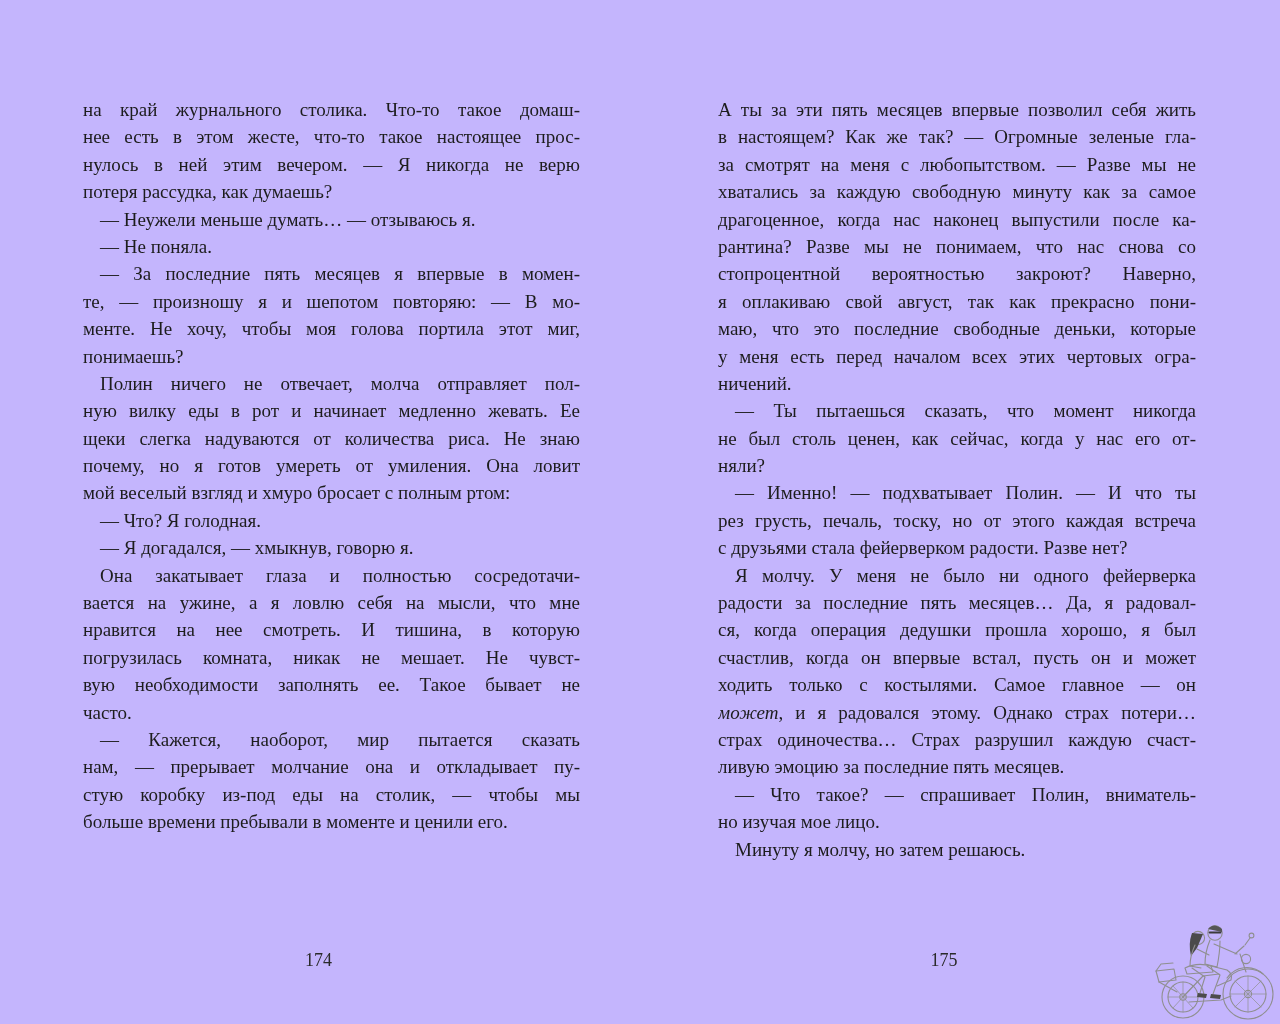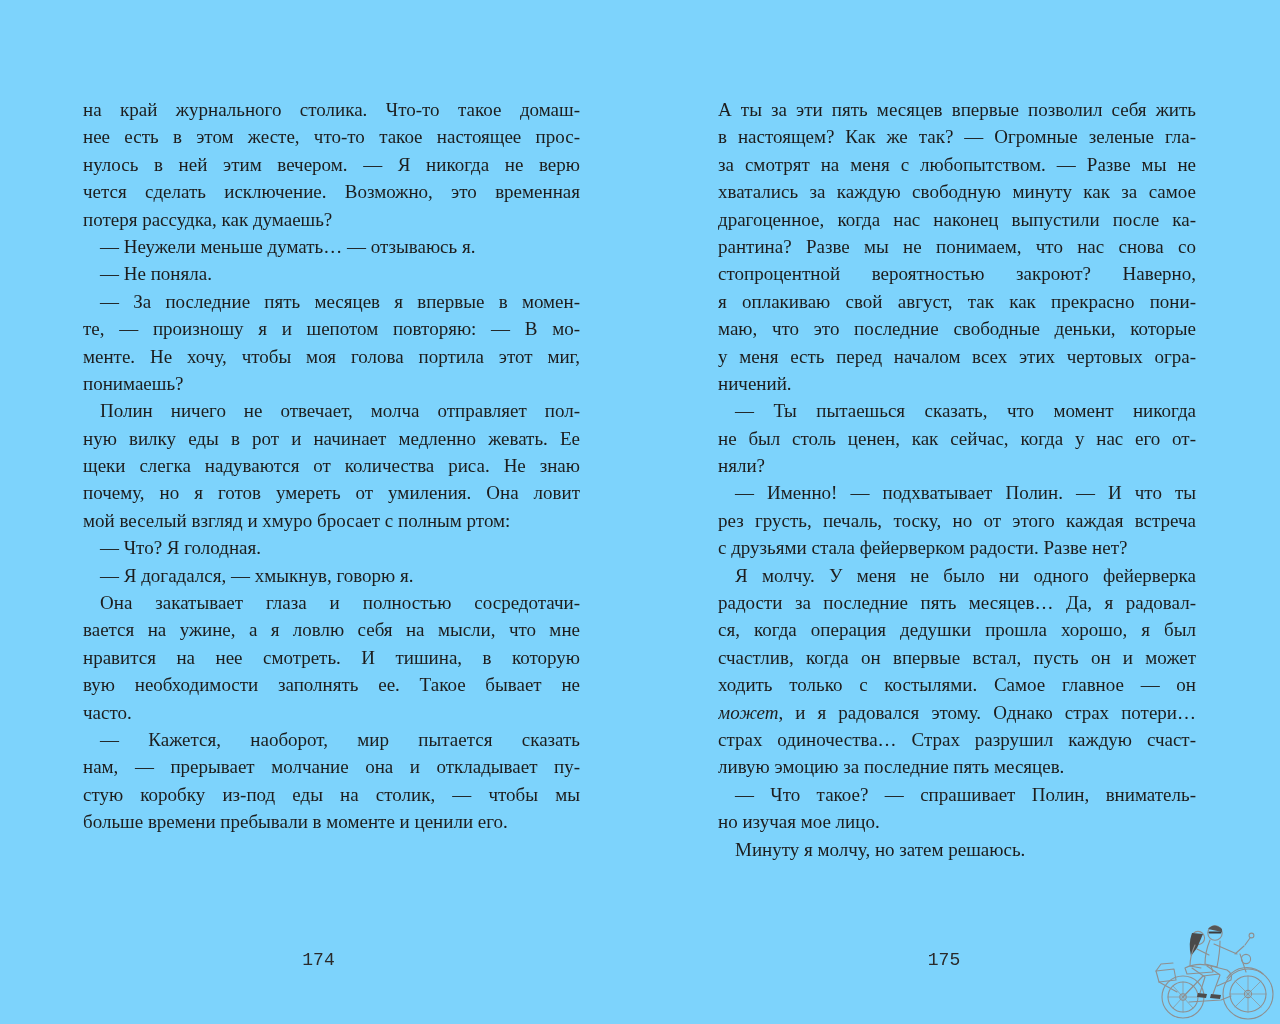--- a/index.html
+++ b/index.html
@@ -4,21 +4,21 @@
 <style>
   html, body {
     margin: 0;
     padding: 0;
     background: #ffffff;
   }
   #canvas {
     position: relative;
     width: 1280px;
     height: 1024px;
-    background: #7dd3fc;
+    background: #c4b5fd;
     overflow: hidden;
     font-family: "Liberation Serif", "DejaVu Serif", serif;
     color: #1d1d1d;
   }
   .text-col {
     position: absolute;
     top: 96px;
     font-size: 19px;
     line-height: 27.4px;
     overflow: hidden;
@@ -36,21 +36,21 @@
     text-align: center;
     text-align-last: left;
   }
   .line.indent { padding-left: 17px; }
   .line i { font-style: italic; }
   .folio {
     position: absolute;
     top: 950px;
     width: 497px;
     text-align: center;
-    font-family: Liberation Mono, monospace;
+    font-family: Liberation Serif, serif;
     font-size: 18px;
     color: #2a2a2a;
   }
   #folio-left  { left: 70px; }
   #folio-right { left: 705px; width: 478px; }
   #illustration {
     position: absolute;
     left: 1147px;
     top: 914px;
     width: 132px;
@@ -60,38 +60,38 @@
 </style>
 </head>
 <body>
 
 <div id="canvas">
 
   <div id="col-left" class="text-col">
       <div class="line">на край журнального столика. Что-то такое домаш-</div>
       <div class="line">нее есть в этом жесте, что-то такое настоящее прос-</div>
       <div class="line">нулось в ней этим вечером. — Я никогда не верю</div>
-      <div class="line">чется сделать исключение. Возможно, это временная</div>
       <div class="line par-end">потеря рассудка, как думаешь?</div>
       <div class="line par-end indent">— Неужели меньше думать… — отзываюсь я.</div>
       <div class="line par-end indent">— Не поняла.</div>
       <div class="line indent">— За последние пять месяцев я впервые в момен-</div>
       <div class="line">те, — произношу я и шепотом повторяю: — В мо-</div>
       <div class="line">менте. Не хочу, чтобы моя голова портила этот миг,</div>
       <div class="line par-end">понимаешь?</div>
       <div class="line indent">Полин ничего не отвечает, молча отправляет пол-</div>
       <div class="line">ную вилку еды в рот и начинает медленно жевать. Ее</div>
       <div class="line">щеки слегка надуваются от количества риса. Не знаю</div>
       <div class="line">почему, но я готов умереть от умиления. Она ловит</div>
       <div class="line par-end">мой веселый взгляд и хмуро бросает с полным ртом:</div>
       <div class="line par-end indent">— Что? Я голодная.</div>
       <div class="line par-end indent">— Я догадался, — хмыкнув, говорю я.</div>
       <div class="line indent">Она закатывает глаза и полностью сосредотачи-</div>
       <div class="line">вается на ужине, а я ловлю себя на мысли, что мне</div>
       <div class="line">нравится на нее смотреть. И тишина, в которую</div>
+      <div class="line">погрузилась комната, никак не мешает. Не чувст-</div>
       <div class="line">вую необходимости заполнять ее. Такое бывает не</div>
       <div class="line par-end">часто.</div>
       <div class="line indent">— Кажется, наоборот, мир пытается сказать</div>
       <div class="line">нам, — прерывает молчание она и откладывает пу-</div>
       <div class="line">стую коробку из-под еды на столик, — чтобы мы</div>
       <div class="line par-end">больше времени пребывали в моменте и ценили его.</div>
     </div>
 
   <div id="col-right" class="text-col">
       <div class="line">А ты за эти пять месяцев впервые позволил себя жить</div>

